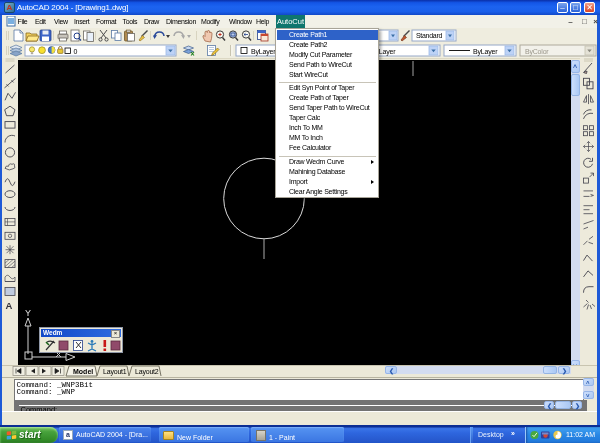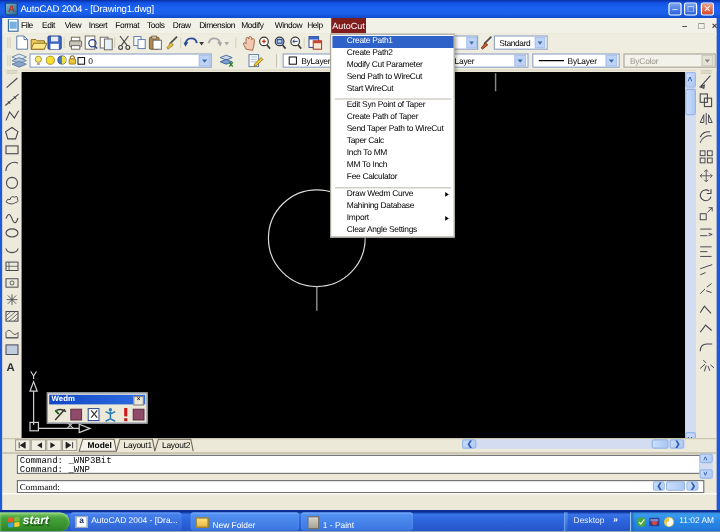--- a/index.html
+++ b/index.html
@@ -13,43 +13,43 @@
     border-radius:2px;color:#C03020;font-size:8px;font-weight:bold;line-height:10px;text-align:center;box-sizing:border-box;}
   #title-tx{left:17px;top:2px;color:#fff;font-size:8px;font-weight:normal;letter-spacing:-0.15px;line-height:12px;}
   .capbtn{top:2px;width:11px;height:11px;border-radius:2px;border:1px solid #fff;
     box-sizing:border-box;color:#fff;font-size:8px;line-height:9px;text-align:center;
     background:linear-gradient(180deg,#7AA4EE,#2A62D8);}
   #b-close{background:linear-gradient(180deg,#F0A088,#D84324);}
   
   #menubar{left:2px;top:15px;width:595px;height:13px;background:#F2F1E8;border-bottom:1px solid #E0DDC8;}
   .mi{position:absolute;top:0;font-size:7px;letter-spacing:-0.35px;color:#000;line-height:13px;}
   #mdoc{left:4px;top:1px;width:11px;height:11px;}
-  #autocut{left:274px;top:0;width:29px;height:13px;background:#7f1d1d;color:#fff;
+  #autocut{left:274px;top:0;width:29px;height:13px;background:#0f766e;color:#fff;
     font-size:7.5px;line-height:13px;text-align:center;}
   .mdibtn{top:3px;width:9px;height:8px;color:#404040;font-size:8px;line-height:7px;text-align:center;font-weight:bold;}
   
   #row1{left:2px;top:28px;width:595px;height:15px;background:#EFEDDF;}
   #row2{left:2px;top:43px;width:595px;height:15px;background:#EFEDDF;border-bottom:1px solid #DCD8C4;}
   
   #ltb{left:2px;top:58px;width:16px;height:307px;background:#EDEADB;}
   #canvas{left:18px;top:60px;width:553px;height:305px;background:#000;}
   #rtb{left:580px;top:58px;width:17px;height:307px;background:#EDEADB;}
   
   .sb-track{position:absolute;background:#D3DCF0;}
   .sb-btn{position:absolute;background:linear-gradient(135deg,#CCDEFB,#ACC8F2);border:1px solid #97B6E8;border-radius:2px;box-sizing:border-box;}
   .sb-thumb{position:absolute;background:linear-gradient(90deg,#CBDEFC,#AAC8F4);border:1px solid #94B4E4;border-radius:2px;box-sizing:border-box;}
   .chev{position:absolute;color:#2A5AB0;font-size:7px;font-weight:bold;line-height:6px;}
   
   #tabsrow{left:2px;top:365px;width:595px;height:11px;background:#ECE9D8;border-top:1px solid #C8C4B0;}
   
   #cmdwrap{left:2px;top:377px;width:595px;height:34px;background:#ECE9D8;border-top:1px solid #B8B4A0;}
-  #cmdhist{left:12px;top:1px;width:570px;height:16px;background:#fff;border:1px solid #777;box-sizing:border-box;
+  #cmdhist{left:12px;top:1px;width:570px;height:32px;background:#fff;border:1px solid #777;box-sizing:border-box;
     font-family:"Liberation Mono",monospace;font-size:7.5px;line-height:7.6px;color:#000;padding:1.5px 0 0 1.5px;}
-  #cmdline{left:12px;top:22px;width:573px;height:11px;background:#fff;border:1px solid #737373;box-sizing:border-box;
-    font-family:Liberation Serif, serif;font-size:7.5px;line-height:9px;color:#000;padding-left:1.5px;}
+  #cmdline{left:12px;top:22px;width:573px;height:11px;background:#fff;border:5px solid #737373;box-sizing:border-box;
+    font-family:Liberation Sans, sans-serif;font-size:7.5px;line-height:9px;color:#000;padding-left:1.5px;}
   #statusbar{left:2px;top:411px;width:595px;height:14px;background:#ECE9D8;border-top:1px solid #fff;}
   
   #taskbar{left:0;top:425px;width:600px;height:18px;
     background:linear-gradient(180deg,#0C2E94 0%,#0C2E94 9%,#3A74E8 20%,#2E66DE 45%,#2759CE 85%,#2055C8 100%);}
   #startbtn{left:0;top:427px;width:58px;height:16px;border-radius:0 8px 8px 0;
     background:linear-gradient(180deg,#7CC464 0%,#47A23C 30%,#338C28 80%,#2A7A22 100%);
     box-shadow:inset 0 1px 2px #A8E698;}
   #starttx{left:19px;top:429px;color:#fff;font-size:10px;font-weight:bold;font-style:italic;
     text-shadow:1px 1px 1px #1A5A14;}
   .task{position:absolute;top:427px;height:15px;border-radius:2px;color:#fff;font-size:7px;line-height:15px;white-space:nowrap;overflow:hidden;}

